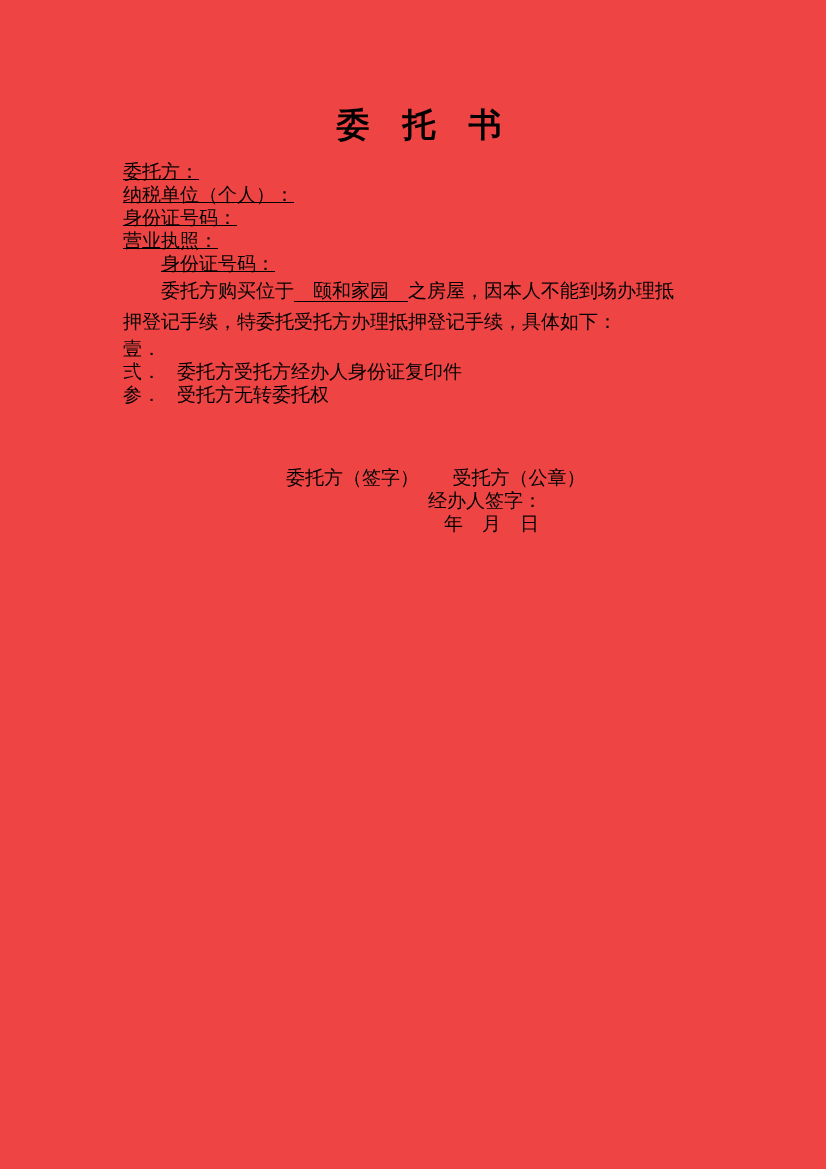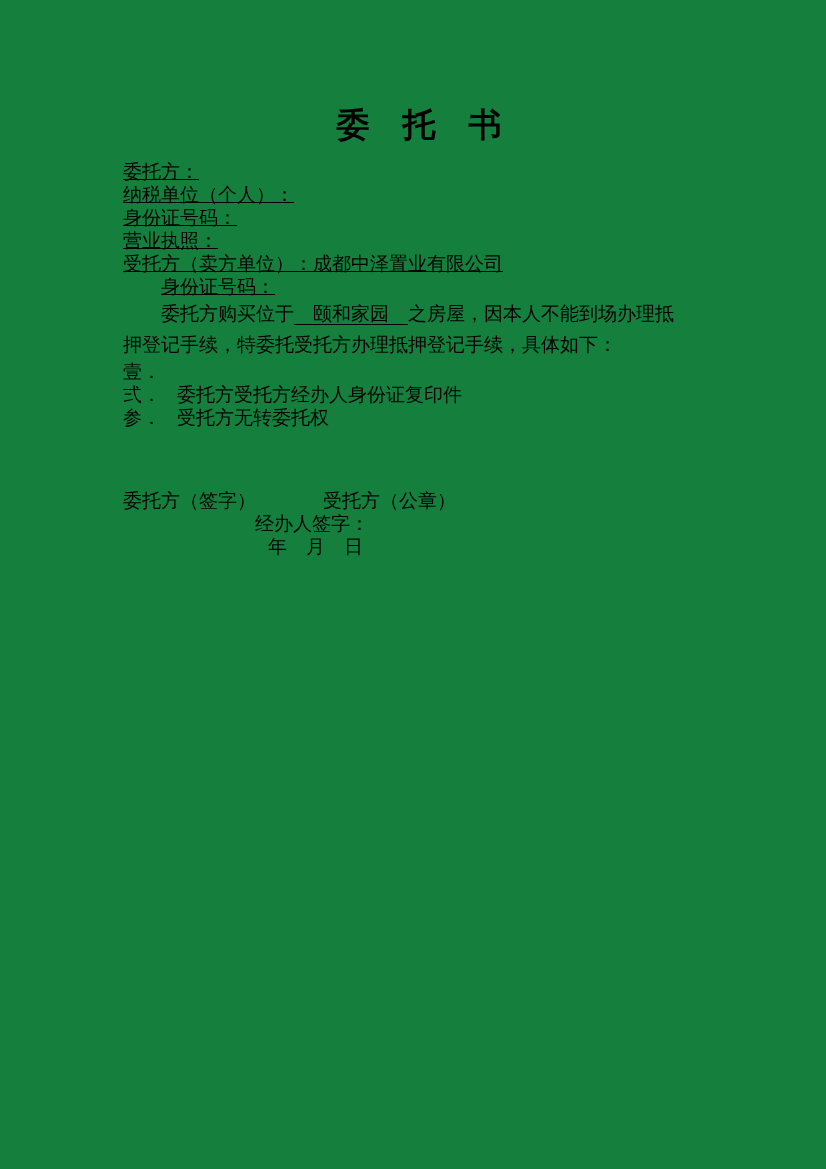--- a/index.html
+++ b/index.html
@@ -4,21 +4,21 @@
 <style>
   html, body {
     margin: 0;
     padding: 0;
     background: #ffffff;
   }
   .page {
     position: relative;
     width: 826px;
     height: 1169px;
-    background: #15803d;
+    background: #ef4444;
     color: #000000;
     font-family: "DejaVu Serif", "Liberation Serif", serif;
     overflow: hidden;
   }
   .content {
     position: absolute;
     left: 123px;
     top: 0;
     width: 592px;
   }
@@ -77,20 +77,21 @@
     white-space: pre;
   }
   .signature {
     margin-top: 60px;
     font-size: 19px;
     line-height: 23px;
   }
   .sig-row {
     height: 23px;
     white-space: pre;
+    text-align: center;
   }
   .sig-left {
     display: inline-block;
     width: 200px;
   }
   .sig-agent {
     padding-left: 132px;
   }
   .sig-date {
     padding-left: 145px;
@@ -102,21 +103,20 @@
 <div class="page">
   <div class="content">
 
     <h1 class="doc-title">委　托　书</h1>
 
     <div class="fields">
       <div class="line">委托方：</div>
       <div class="line">纳税单位（个人）：</div>
       <div class="line">身份证号码：</div>
       <div class="line">营业执照：</div>
-      <div class="line">受托方（卖方单位）：成都中泽置业有限公司</div>
       <div class="line indent-2">身份证号码：</div>
     </div>
 
     <div class="para">
       <div class="first-line"><span>委托方购买位于</span><span class="blank-underline">　颐和家园　</span><span>之房屋，因本人不能到场办理抵</span></div>
       <div class="second-line">押登记手续，特委托受托方办理抵押登记手续，具体如下：</div>
     </div>
 
     <div class="list">
       <div class="list-row">

